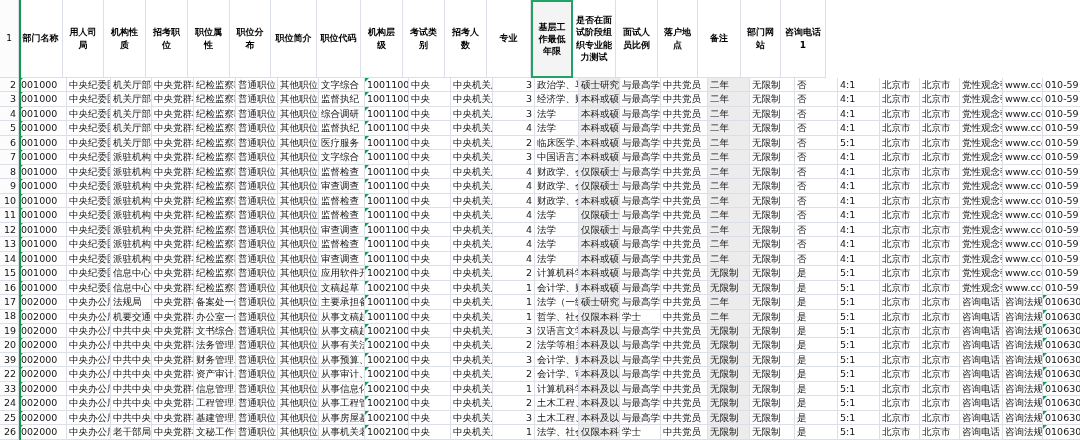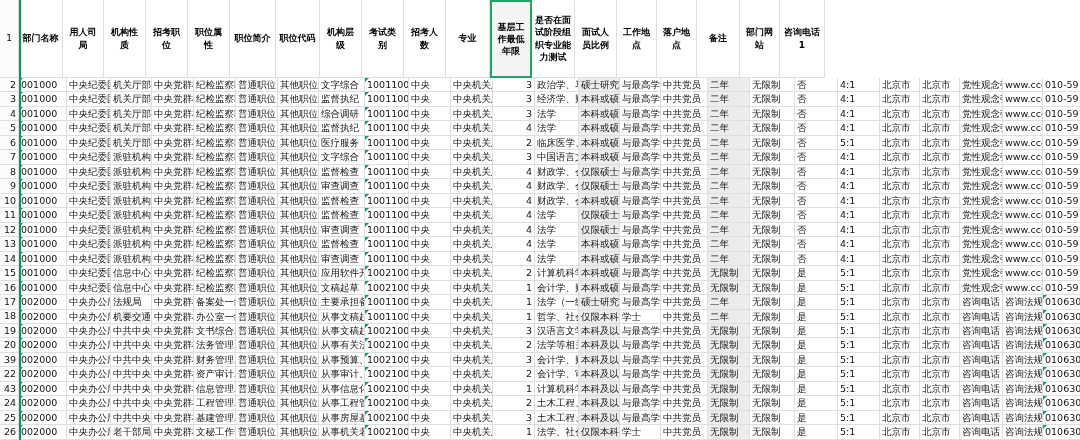--- a/index.html
+++ b/index.html
@@ -41,30 +41,30 @@
 
 <div class="sheet">
   <div id="grid">
       <div class="row header">
         <div class="cell gutter">1</div>
         <div class="cell" style="width: 44px;">部门名称</div>
         <div class="cell" style="width: 41px;">用人司局</div>
         <div class="cell" style="width: 42px;">机构性质</div>
         <div class="cell" style="width: 42px;">招考职位</div>
         <div class="cell" style="width: 42px;">职位属性</div>
+        <div class="cell" style="width: 41px;">职位分布</div>
         <div class="cell" style="width: 46px;">职位简介</div>
         <div class="cell" style="width: 44px;">职位代码</div>
         <div class="cell" style="width: 42px;">机构层级</div>
         <div class="cell" style="width: 42px;">考试类别</div>
         <div class="cell" style="width: 42px;">招考人数</div>
         <div class="cell" style="width: 44px;">专业</div>
         <div class="cell sel-head" style="width: 42px;">基层工作最低年限</div>
         <div class="cell" style="width: 43px;">是否在面试阶段组织专业能力测试</div>
         <div class="cell" style="width: 42px;">面试人员比例</div>
-        <div class="cell" style="width: 40px;">工作地点</div>
         <div class="cell" style="width: 40px;">落户地点</div>
         <div class="cell" style="width: 43px;">备注</div>
         <div class="cell" style="width: 40px;">部门网站</div>
         <div class="cell" style="width: 45px;">咨询电话1</div>
       </div>
       <div class="row data">
         <div class="cell gutter">2</div>
         <div class="cell" style="width: 48px;"><span class="tri"></span>001000</div>
         <div class="cell" style="width: 44px;">中央纪委国家监委机关</div>
         <div class="cell" style="width: 41px;">机关厅部室</div>
@@ -645,21 +645,21 @@
         <div class="cell" style="width: 45px;">无限制</div>
         <div class="cell" style="width: 43px;">是</div>
         <div class="cell" style="width: 42px;">5:1</div>
         <div class="cell" style="width: 40px;">北京市</div>
         <div class="cell" style="width: 40px;">北京市</div>
         <div class="cell" style="width: 43px;">咨询电话：</div>
         <div class="cell" style="width: 40px;">咨询法规局</div>
         <div class="cell" style="width: 45px;"><span class="tri"></span>010630</div>
       </div>
       <div class="row data">
-        <div class="cell gutter">43</div>
+        <div class="cell gutter">33</div>
         <div class="cell" style="width: 48px;"><span class="tri"></span>002000</div>
         <div class="cell" style="width: 44px;">中央办公厅</div>
         <div class="cell" style="width: 41px;">中共中央直属机关事务管理局</div>
         <div class="cell" style="width: 42px;">中央党群机关</div>
         <div class="cell" style="width: 42px;">信息管理二级主任科员及以下</div>
         <div class="cell" style="width: 42px;">普通职位</div>
         <div class="cell" style="width: 41px;">其他职位</div>
         <div class="cell" style="width: 46px;">从事信息化</div>
         <div class="cell" style="width: 44px;"><span class="tri"></span>10021000</div>
         <div class="cell" style="width: 42px;">中央</div>

